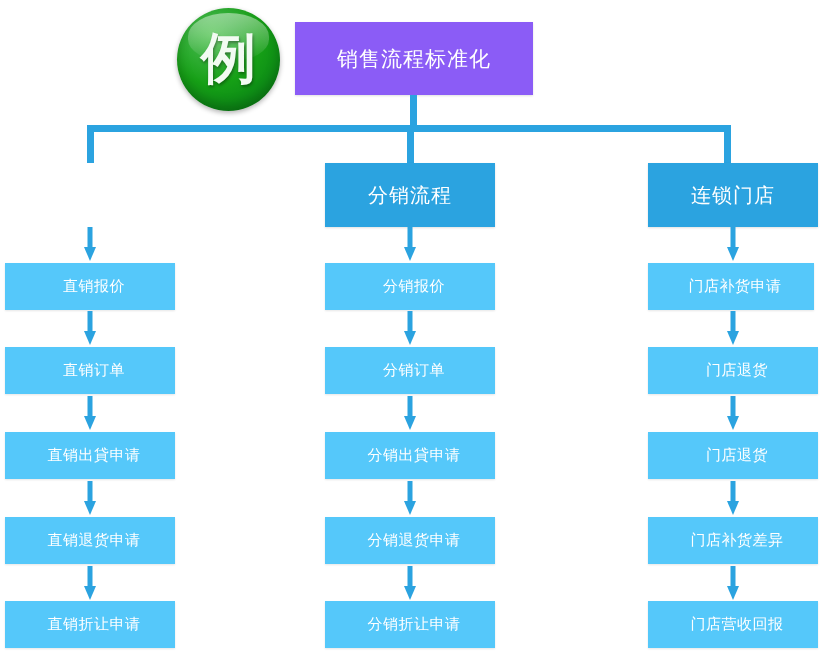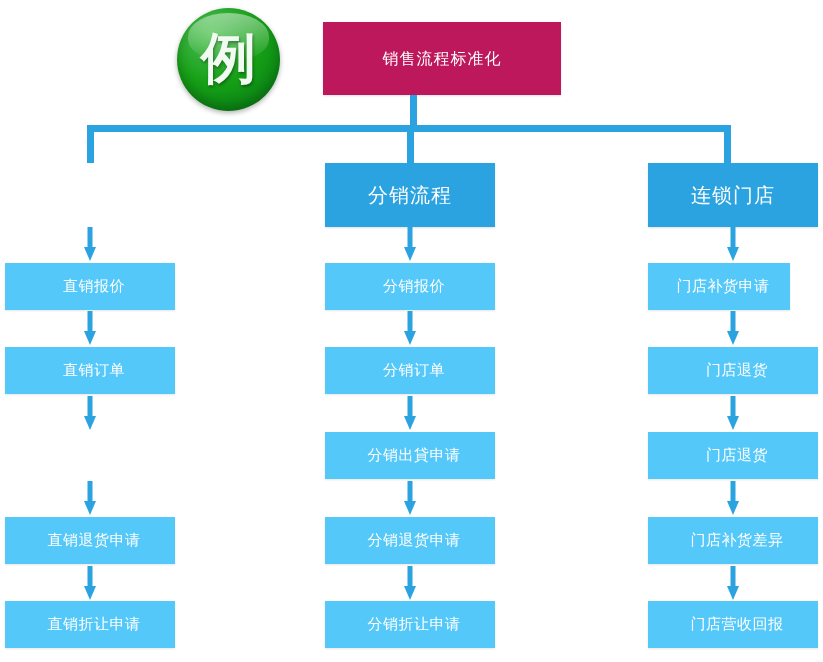--- a/index.html
+++ b/index.html
@@ -66,25 +66,24 @@
     display: flex;
     align-items: center;
     justify-content: center;
     color: #ffffff;
     text-align: center;
     box-sizing: border-box;
     line-height: 1.1;
     white-space: nowrap;
   }
   .node-root {
-    background: #be185d;
-    font-size: 16px;
+    background: #8b5cf6;
+    font-size: 21px;
     letter-spacing: 1px;
     box-shadow: 0 1px 2px rgba(0,0,0,0.12);
-    margin-left: 28px;
   }
   .node-head {
     background: #2ba3e0;
     font-size: 20px;
     letter-spacing: 1px;
     box-shadow: 0 1px 2px rgba(0,0,0,0.12);
   }
   .node-item {
     background: #55c8fa;
     font-size: 15px;
@@ -146,20 +145,23 @@
   <div class="node node-item" style="left:5px; top:347px; width:170px; height:47px;">
     <span>直销订单</span>
   </div>
 
   <div class="arrow" style="left:82px; top:396px;">
     <svg width="16" height="36" viewBox="0 0 16 36">
       <rect x="5.5" y="0" width="5" height="21" fill="#2ba3e0"></rect>
       <polygon points="2,20 14,20 8,34" fill="#2ba3e0"></polygon>
     </svg>
   </div>
+  <div class="node node-item" style="left:5px; top:432px; width:170px; height:47px;">
+    <span>直销出貸申请</span>
+  </div>
 
   <div class="arrow" style="left:82px; top:481px;">
     <svg width="16" height="36" viewBox="0 0 16 36">
       <rect x="5.5" y="0" width="5" height="21" fill="#2ba3e0"></rect>
       <polygon points="2,20 14,20 8,34" fill="#2ba3e0"></polygon>
     </svg>
   </div>
   <div class="node node-item" style="left:5px; top:517px; width:170px; height:47px;">
     <span>直销退货申请</span>
   </div>
@@ -231,21 +233,21 @@
   <div class="node node-head" style="left:648px; top:163px; width:170px; height:64px;">
     <span>连锁门店</span>
   </div>
 
   <div class="arrow" style="left:725px; top:227px;">
     <svg width="16" height="36" viewBox="0 0 16 36">
       <rect x="5.5" y="0" width="5" height="21" fill="#2ba3e0"></rect>
       <polygon points="2,20 14,20 8,34" fill="#2ba3e0"></polygon>
     </svg>
   </div>
-  <div class="node node-item" style="left:648px; top:263px; width:142px; height:47px;">
+  <div class="node node-item" style="left:648px; top:263px; width:166px; height:47px;">
     <span>门店补货申请</span>
   </div>
 
   <div class="arrow" style="left:725px; top:311px;">
     <svg width="16" height="36" viewBox="0 0 16 36">
       <rect x="5.5" y="0" width="5" height="21" fill="#2ba3e0"></rect>
       <polygon points="2,20 14,20 8,34" fill="#2ba3e0"></polygon>
     </svg>
   </div>
   <div class="node node-item" style="left:648px; top:347px; width:170px; height:47px;">

